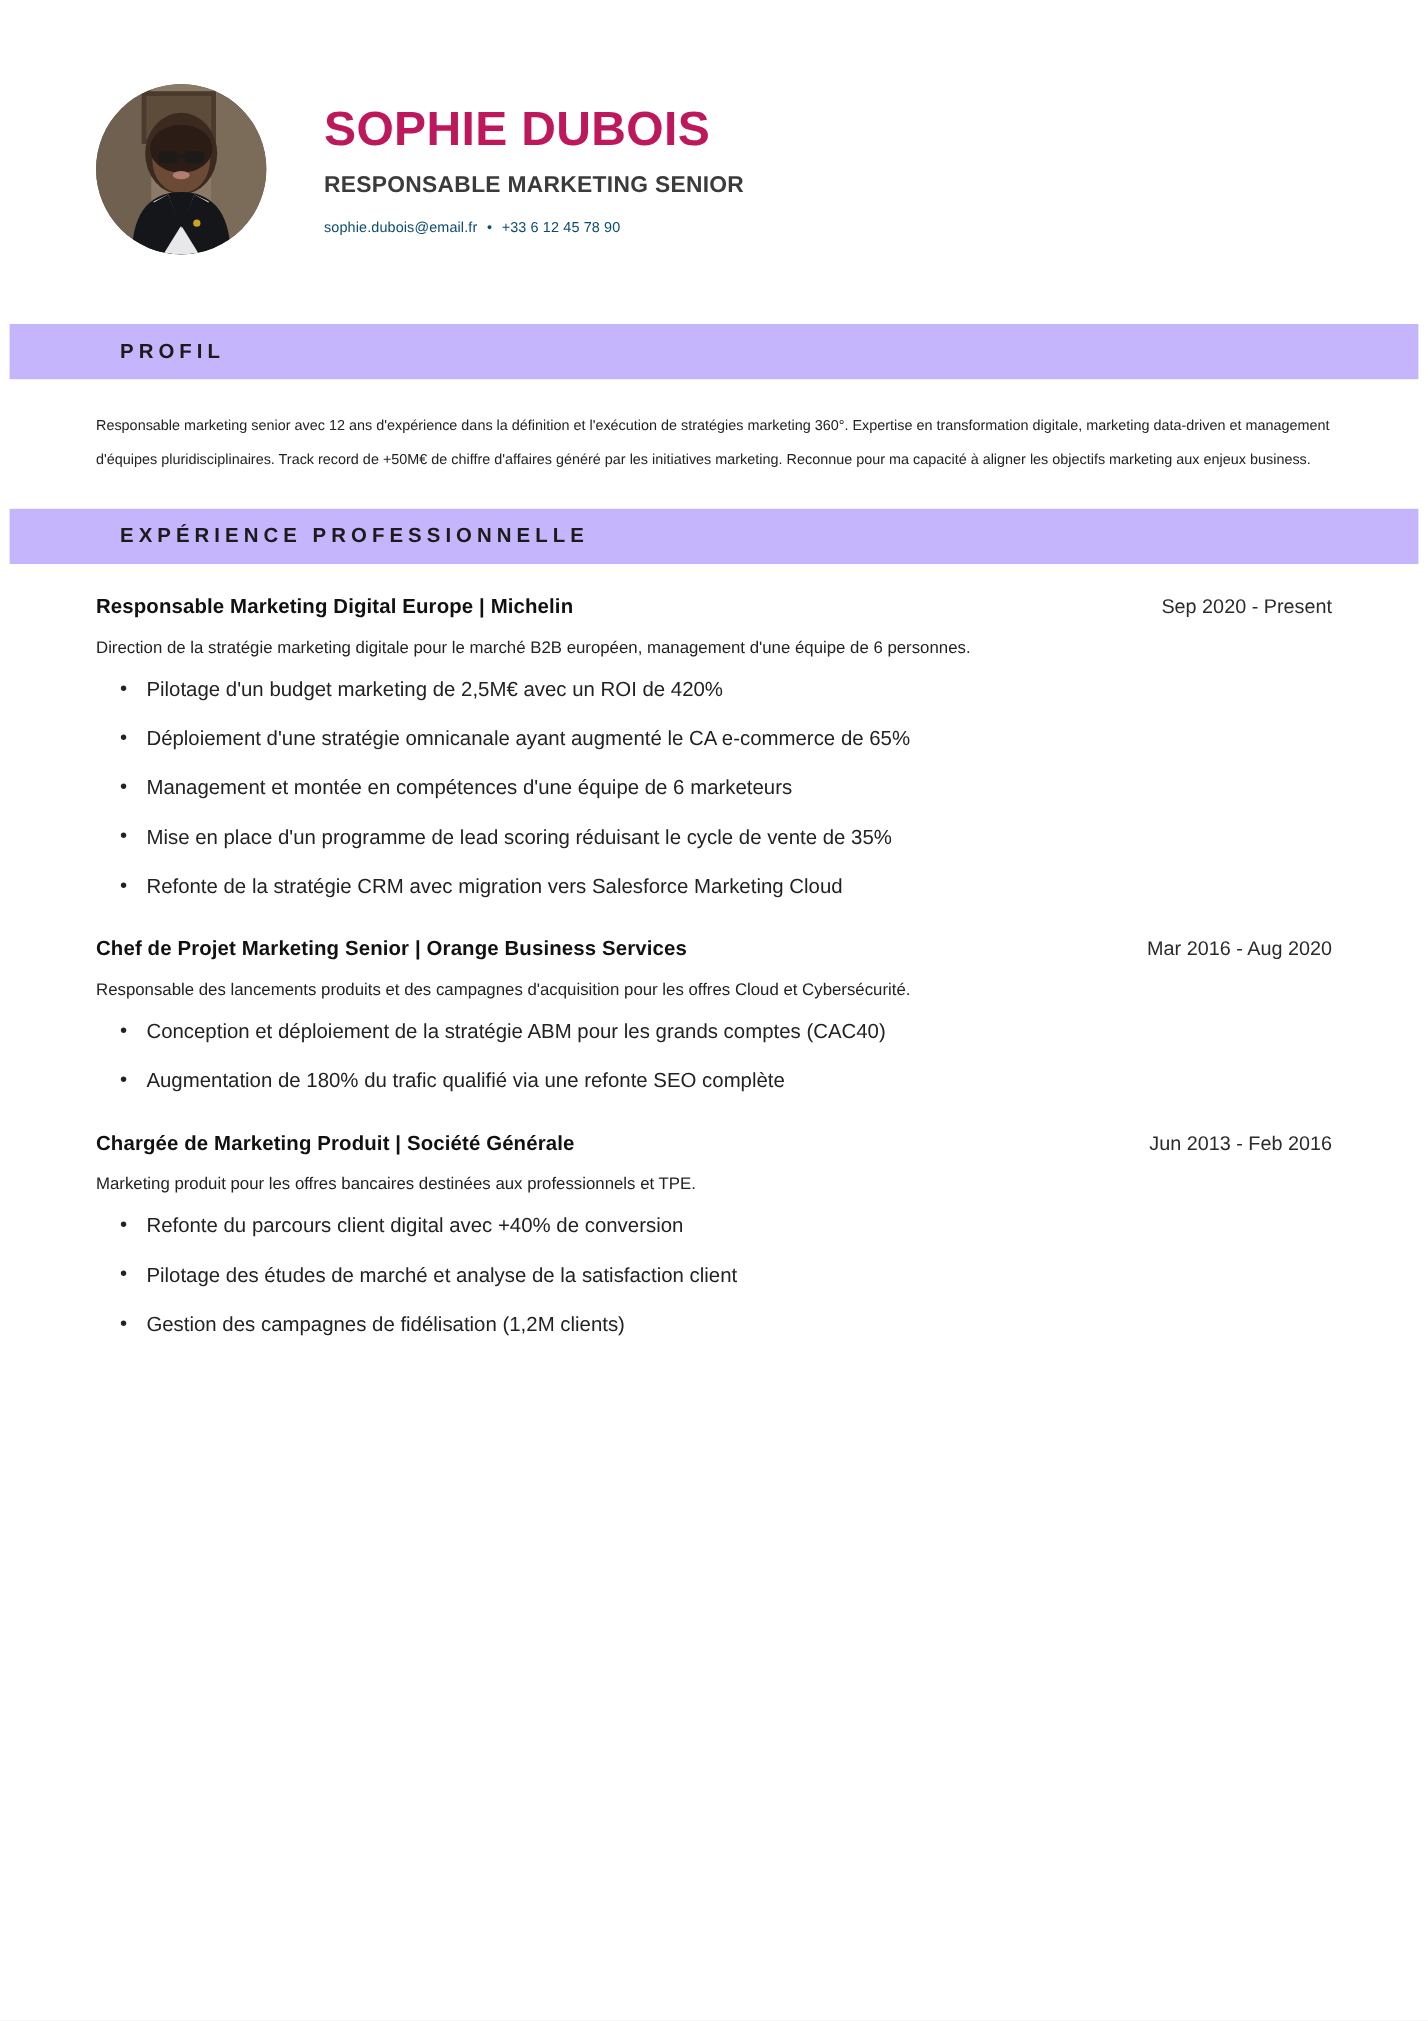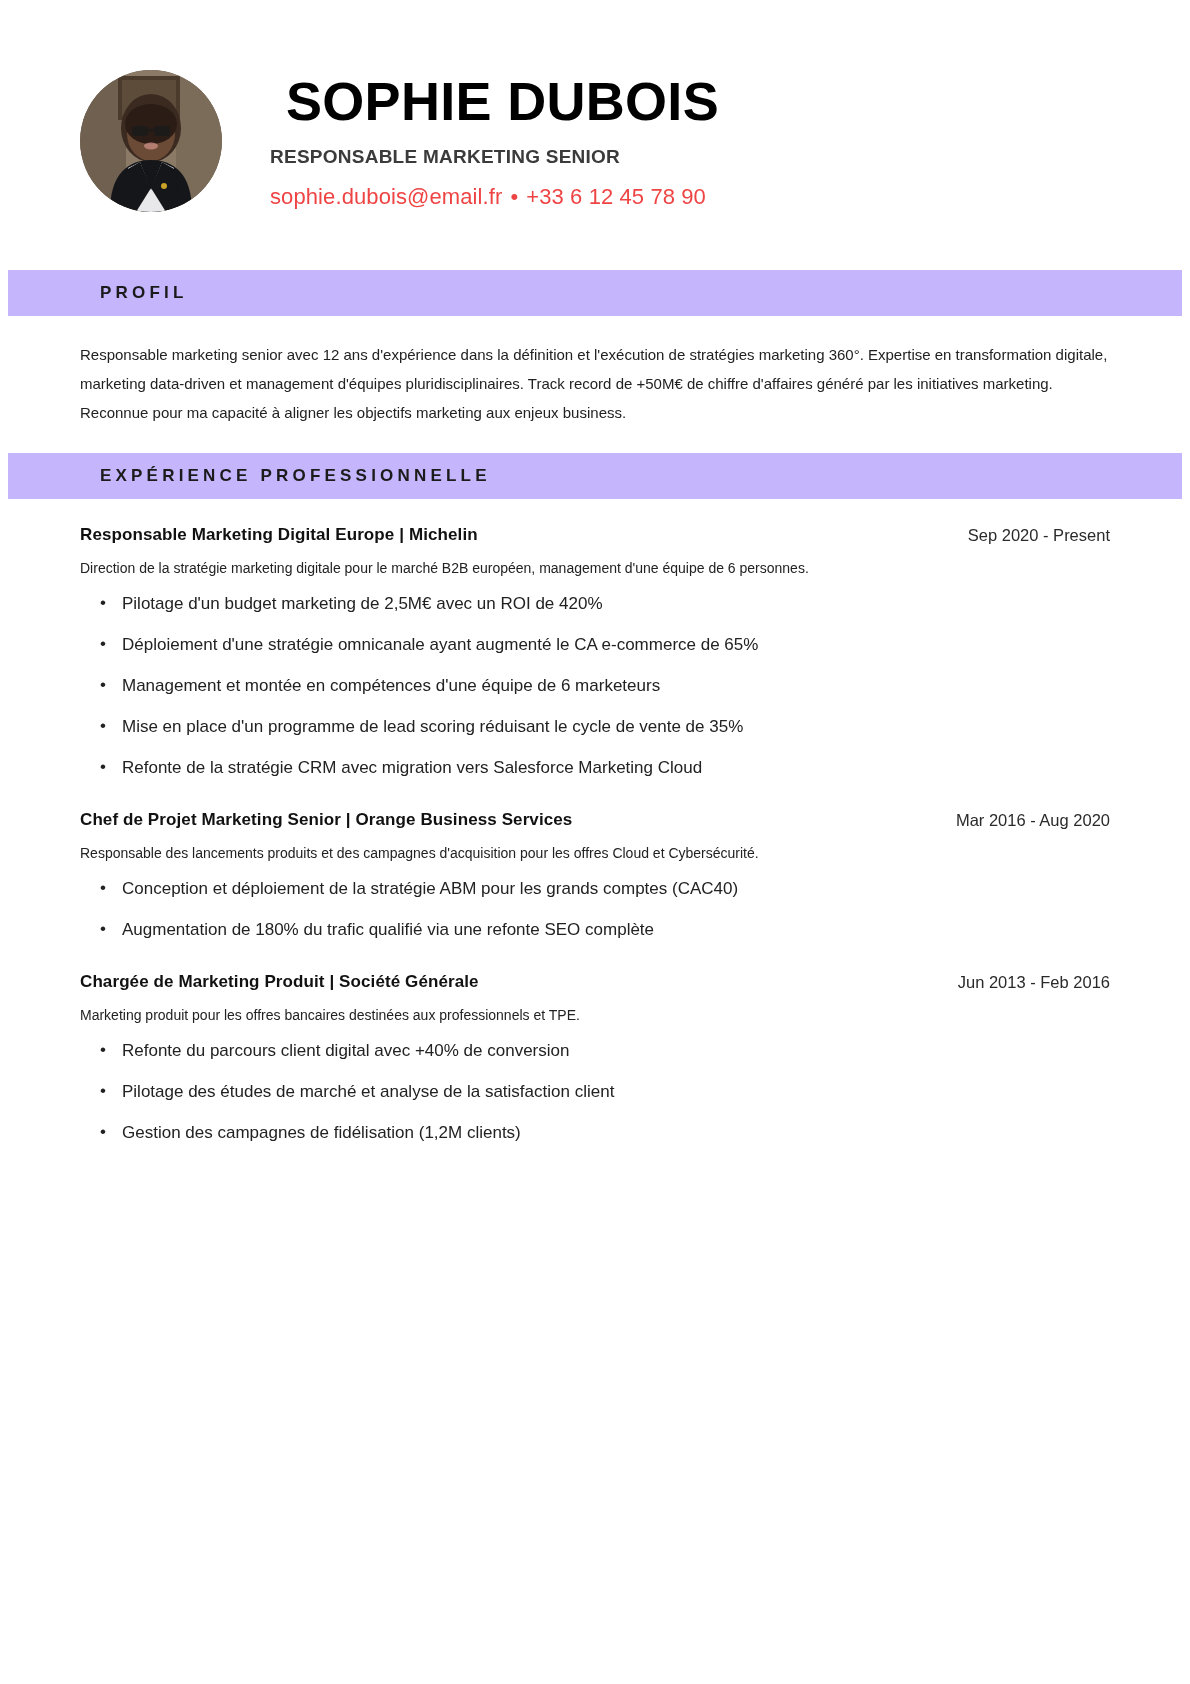--- a/index.html
+++ b/index.html
@@ -44,37 +44,37 @@
     position: relative;
     background: #6d6256;
   }
   .avatar svg { display: block; width: 100%; height: 100%; }
   .header-text {
     margin-left: 48px;
     flex: 1 1 auto;
     min-width: 0;
   }
   .name {
-    font-size: 54px;
+    font-size: 40px;
     font-weight: 700;
     letter-spacing: 0.3px;
-    color: #000000;
-    margin: 0 0 14px 16px;
+    color: #be185d;
+    margin: 0 0 14px 0;
     line-height: 1.1;
   }
   .title {
     font-size: 19px;
     font-weight: 700;
     color: #3b3b3b;
     letter-spacing: 0.25px;
     margin: 0 0 16px 0;
   }
   .contact {
-    font-size: 22px;
-    color: #ef4444;
+    font-size: 12px;
+    color: #0c4a6e;
     letter-spacing: 0.1px;
   }
   .contact .sep { margin: 0 8px; }
 
   
   .section-bar {
     background: #c4b5fd;
     height: 46px;
     display: flex;
     align-items: center;
@@ -89,21 +89,21 @@
     padding-left: 72px;
     box-sizing: border-box;
   }
 
   
   .block {
     padding: 24px 72px 26px 72px;
     box-sizing: border-box;
   }
   .profile-text {
-    font-size: 15px;
+    font-size: 12px;
     line-height: 29px;
     color: #222222;
   }
 
   .exp-block {
     padding: 26px 72px 0 72px;
     box-sizing: border-box;
   }
   .job { margin-bottom: 30px; }
   .job:last-child { margin-bottom: 0; }

